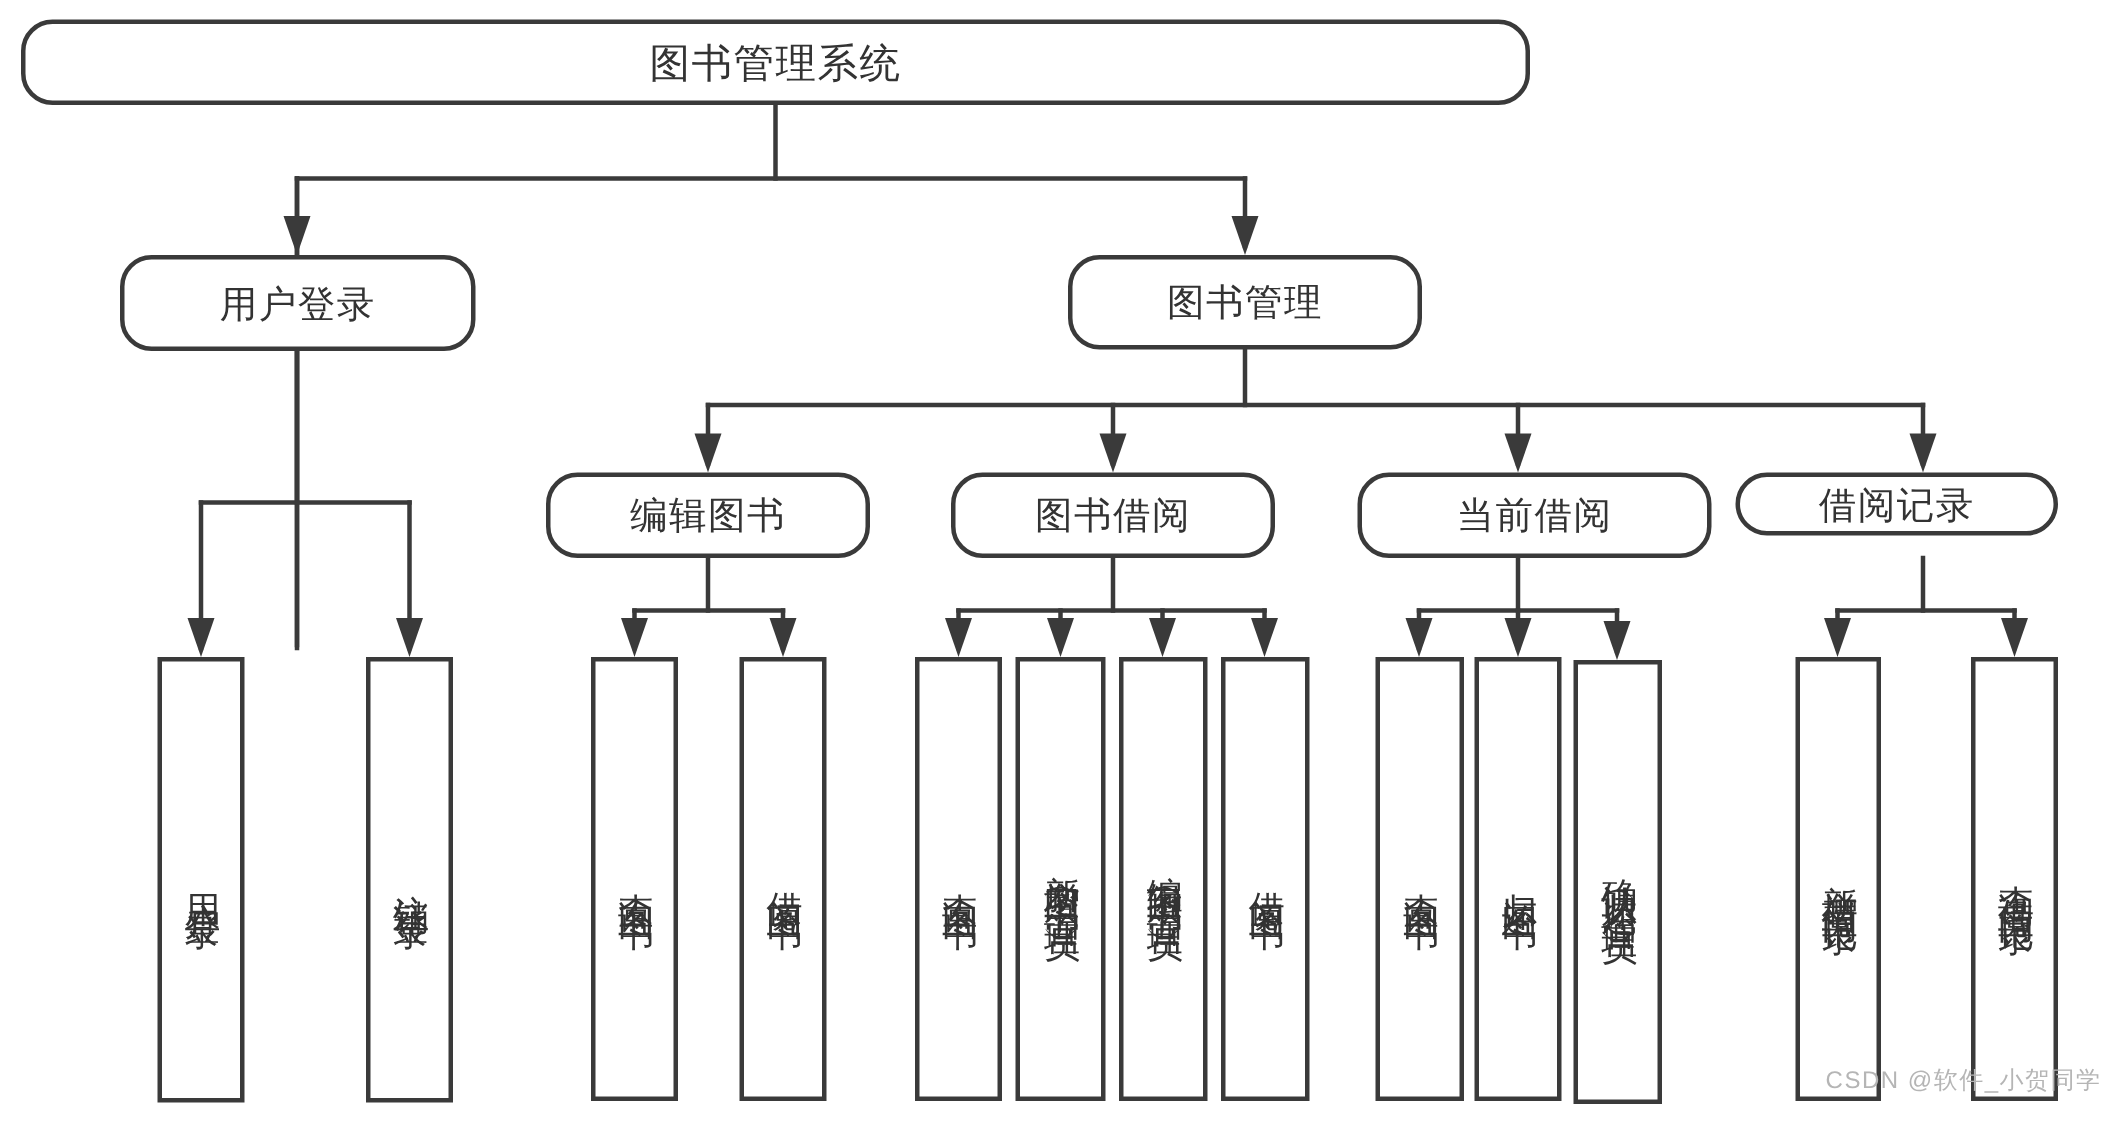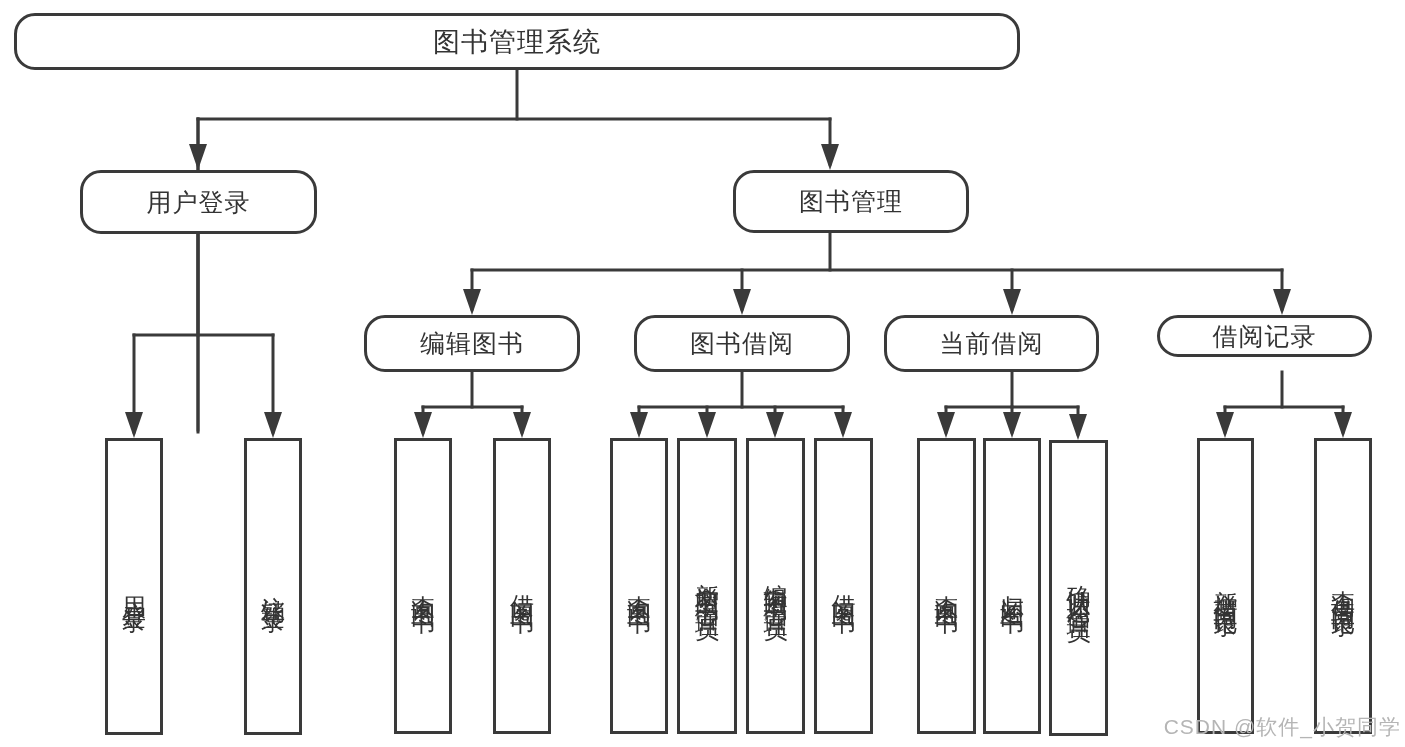--- a/index.html
+++ b/index.html
@@ -20,41 +20,41 @@
     align-items:center; justify-content:center; z-index:2; text-align:center;
   }
   .box.h { font-size:25px; letter-spacing:1px;border-radius:21px; }
   .box.root { font-size:27px; }
   .box.v {
     writing-mode:vertical-lr; font-size:24px; letter-spacing:5px; line-height:1;
   }
   
   .n-root          { left:14px;  top:13px;  width:1006px; height:57px; }
   .n-user-login    { left:80px;  top:170px; width:237px;  height:64px; }
-  .n-book-mgmt     { left:712px; top:170px; width:236px;  height:63px;margin-left:21px; }
+  .n-book-mgmt     { left:712px; top:170px; width:236px;  height:63px; }
   .n-new-book-rec  { left:364px; top:315px; width:216px;  height:57px; }
   .n-book-borrow   { left:634px; top:315px; width:216px;  height:57px; }
-  .n-cur-borrow    { left:884px; top:315px; width:215px;  height:57px; }
+  .n-cur-borrow    { left:905px; top:315px; width:236px;  height:57px; }
   .n-borrow-rec    { left:1157px;top:315px; width:215px;  height:42px; }
   .n-login         { left:105px; top:438px; width:58px;   height:297px; }
   .n-logout        { left:244px; top:438px; width:58px;   height:297px; }
   .n-query-book-1  { left:394px; top:438px; width:58px;   height:296px; }
   .n-borrow-book-1 { left:493px; top:438px; width:58px;   height:296px; }
   .n-query-book-2  { left:610px; top:438px; width:58px;   height:296px; }
   .n-add-book      { left:677px; top:438px; width:60px;   height:296px; }
   .n-edit-book     { left:746px; top:438px; width:59px;   height:296px; }
   .n-borrow-book-2 { left:814px; top:438px; width:59px;   height:296px; }
   .n-query-book-3  { left:917px; top:438px; width:59px;   height:296px; }
   .n-return-book   { left:983px; top:438px; width:58px;   height:296px; }
   .n-confirm-ret   { left:1049px;top:440px; width:59px;   height:296px; }
   .n-add-bor-rec   { left:1197px;top:438px; width:57px;   height:296px; }
   .n-query-bor-rec { left:1314px;top:438px; width:58px;   height:296px; }
   .watermark {
-    position:absolute; right:4px; bottom:6px; z-index:4;
-    font-size:21px; color:var(--wm); letter-spacing:1px; white-space:nowrap;
+    position:absolute; right:4px; bottom:16px; z-index:4;
+    font-size:16px; color:var(--wm); letter-spacing:1px; white-space:nowrap;
   }
 </style>
 </head>
 <body>
 
 <div class="canvas">
 
   <svg class="connectors" width="1405" height="747" viewBox="0 0 1405 747">
     <g stroke="#3a3a3a" stroke-width="3" fill="none" stroke-linecap="square">
 

